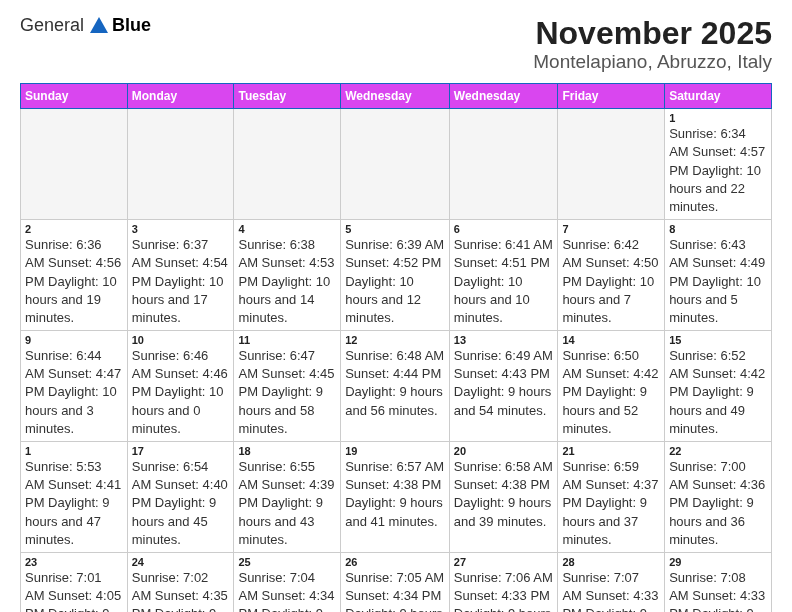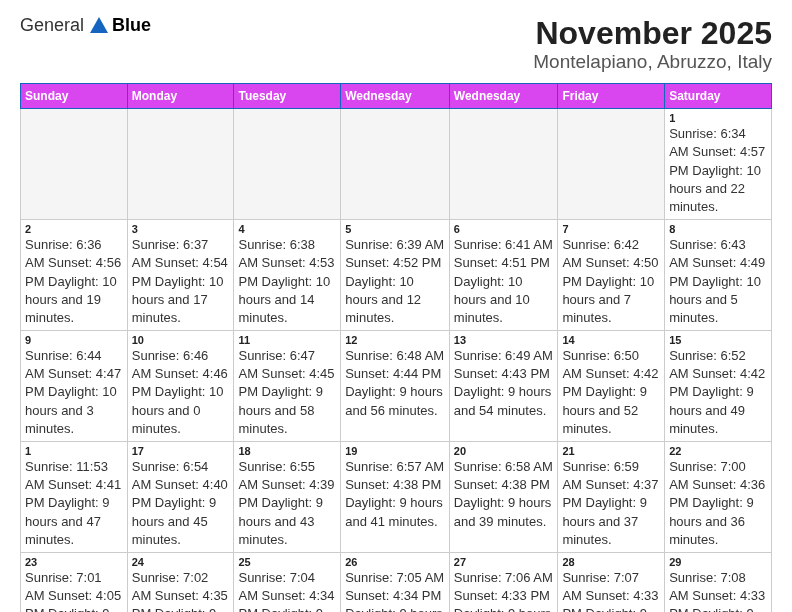--- a/index.html
+++ b/index.html
@@ -243,21 +243,21 @@
             <span class="day-num">15</span>
             <div class="day-info">Sunrise: 6:52 AM
 Sunset: 4:42 PM
 Daylight: 9 hours
 and 49 minutes.</div>
           </td>
         </tr>
         <tr>
           <td>
             <span class="day-num">1</span>
-            <div class="day-info">Sunrise: 11:53 AM
+            <div class="day-info">Sunrise: 5:53 AM
 Sunset: 4:41 PM
 Daylight: 9 hours
 and 47 minutes.</div>
           </td>
           <td>
             <span class="day-num">17</span>
             <div class="day-info">Sunrise: 6:54 AM
 Sunset: 4:40 PM
 Daylight: 9 hours
 and 45 minutes.</div>

